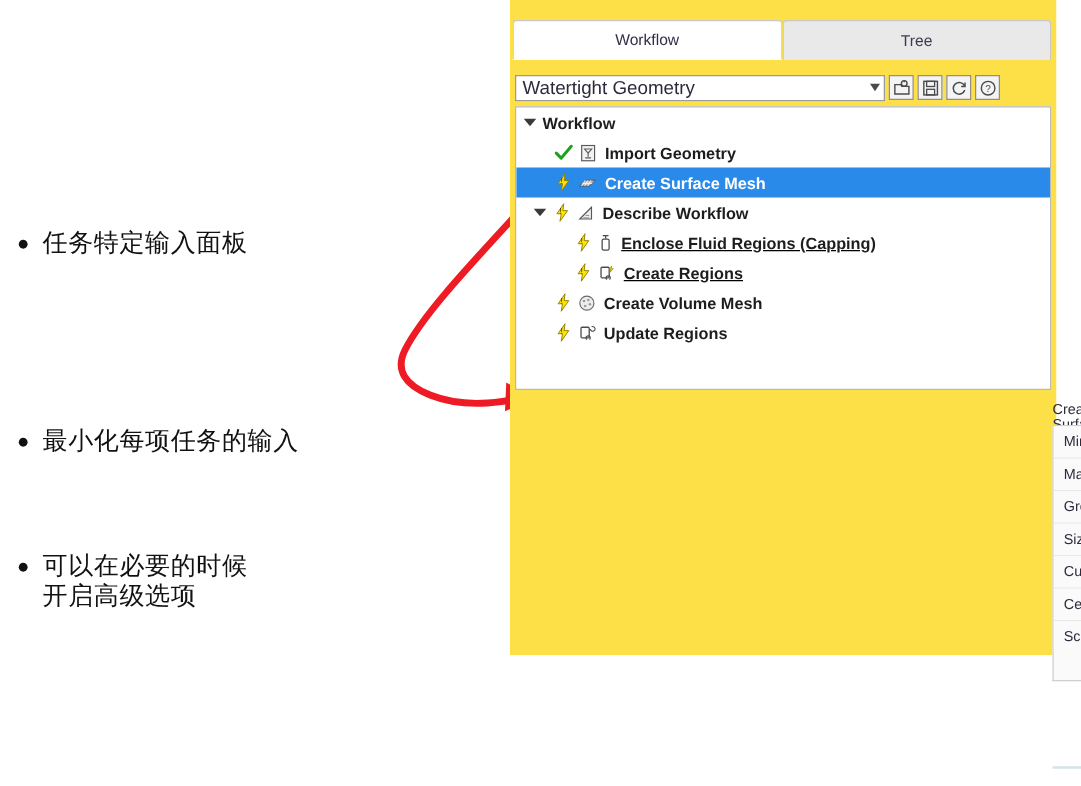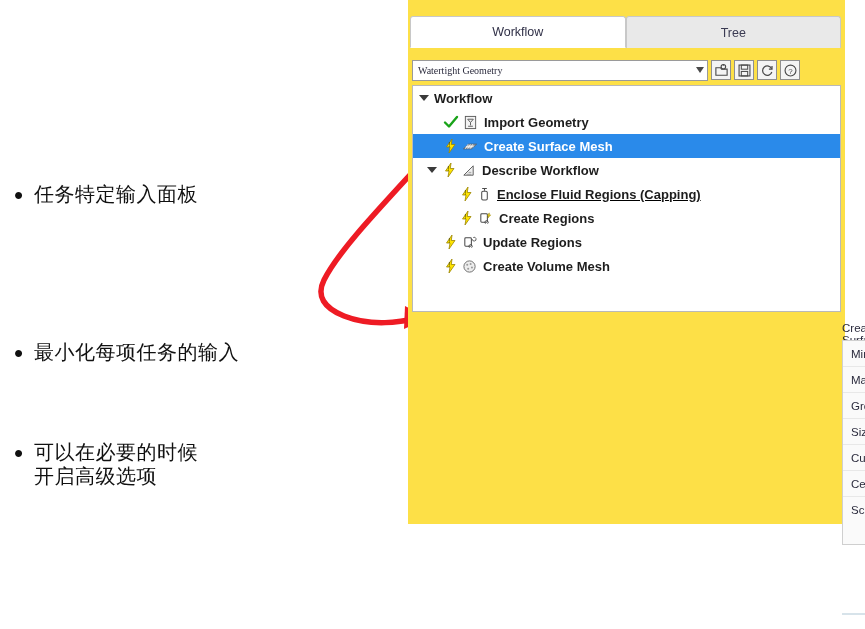--- a/index.html
+++ b/index.html
@@ -48,21 +48,21 @@
   .tab.active{background:#ffffff;border-bottom:1px solid #ffffff;color:#2f2f46;}
   .tab.inactive{background:#e9e9e9;color:#3b3b52;align-items:center;}
 
   
   #combo-row{position:absolute;left:4px;top:59px;width:429px;height:22px;display:flex;align-items:center;gap:3px;}
   #workflow-combo{
     width:296px;height:21px;box-sizing:border-box;
     border:1px solid #9a9a9a;background:#fff;
     display:flex;align-items:center;position:relative;
   }
-  #workflow-combo .val{font-size:10px;color:#2b2b3d;padding-left:5px;font-family:Liberation Serif, serif;}
+  #workflow-combo .val{font-size:15px;color:#2b2b3d;padding-left:5px;}
   .combo-arrow{
     position:absolute;right:3px;top:50%;transform:translateY(-50%);
     width:0;height:0;border-left:5px solid transparent;border-right:5px solid transparent;
     border-top:5px solid #4a4a4a;
   }
   .combo-arrow.thin{border-left-width:4px;border-right-width:4px;border-top-width:6px;}
   .tb-btn{
     width:20px;height:20px;box-sizing:border-box;
     border:1px solid #8f8f8f;background:#f4f4f4;
     display:flex;align-items:center;justify-content:center;
@@ -248,72 +248,72 @@
       </span>
       <span class="titem">
         <svg width="13" height="15" viewBox="0 0 14 16">
           <rect x="4" y="4.5" width="6" height="9.5" rx="1.4" fill="none" stroke="#4a4a4a" stroke-width="1.1"></rect>
           <path d="M7,1 L7,4 M4.5,1.6 L9.5,1.6" stroke="#4a4a4a" stroke-width="1.1"></path>
         </svg>
       </span>
       <span class="lbl">Enclose Fluid Regions (Capping)</span>
     </div>
 
-    <div class="tree-row" style="padding-left:46px;">
+    <div class="tree-row" style="padding-left:46px;text-decoration:underline;">
       <span class="zap">
         <svg width="16" height="16" viewBox="0 0 16 16">
           <path d="M9,1 L3.5,9 L7,9 L6,15 L12,6.5 L8.3,6.5 Z" fill="#ffe400" stroke="#9a8400" stroke-width="0.8"></path>
           <text x="6.3" y="9" font-size="7" font-family="Liberation Sans, sans-serif" fill="#3a3a00" text-anchor="middle">!</text>
         </svg>
       </span>
       <span class="titem">
         <svg width="15" height="15" viewBox="0 0 16 16">
           <rect x="3" y="3" width="7" height="9" rx="1" fill="none" stroke="#4a4a4a" stroke-width="1.1"></rect>
           <path d="M8,13.5 a1.8,1.8 0 1 1 2.2,0" fill="none" stroke="#4a4a4a" stroke-width="1"></path>
           <path d="M12,2 L10,5 L11.5,5 L10.5,7.5 L13.5,4.2 L12,4.2 Z" fill="#ffe400" stroke="#9a8400" stroke-width="0.6"></path>
         </svg>
       </span>
       <span class="lbl">Create Regions</span>
-    </div>
-
-    <div class="tree-row" style="padding-left:30px;">
-      <span class="zap">
-        <svg width="16" height="16" viewBox="0 0 16 16">
-          <path d="M9,1 L3.5,9 L7,9 L6,15 L12,6.5 L8.3,6.5 Z" fill="#ffe400" stroke="#9a8400" stroke-width="0.8"></path>
-          <text x="6.3" y="9" font-size="7" font-family="Liberation Sans, sans-serif" fill="#3a3a00" text-anchor="middle">!</text>
-        </svg>
-      </span>
-      <span class="titem">
-        <svg width="15" height="15" viewBox="0 0 16 16">
-          <rect x="3" y="3" width="7" height="9" rx="1" fill="none" stroke="#4a4a4a" stroke-width="1.1"></rect>
-          <path d="M8,13.5 a1.8,1.8 0 1 1 2.2,0" fill="none" stroke="#4a4a4a" stroke-width="1"></path>
-          <path d="M11,4.5 a2,2 0 1 0 1,-1.8" fill="none" stroke="#4a4a4a" stroke-width="0.9"></path>
-        </svg>
-      </span>
-      <span class="lbl">Update Regions</span>
     </div>
 
     <div class="tree-row" style="padding-left:30px;">
       <span class="zap">
         <svg width="16" height="16" viewBox="0 0 16 16">
           <path d="M9,1 L3.5,9 L7,9 L6,15 L12,6.5 L8.3,6.5 Z" fill="#ffe400" stroke="#9a8400" stroke-width="0.8"></path>
           <text x="6.3" y="9" font-size="7" font-family="Liberation Sans, sans-serif" fill="#3a3a00" text-anchor="middle">!</text>
         </svg>
       </span>
       <span class="titem">
         <svg width="15" height="15" viewBox="0 0 16 16">
           <circle cx="8" cy="8" r="6" fill="#ededed" stroke="#6a6a6a" stroke-width="1"></circle>
           <circle cx="5.6" cy="6.2" r="1.1" fill="#9a9a9a"></circle>
           <circle cx="9.2" cy="5.4" r="1.1" fill="#9a9a9a"></circle>
           <circle cx="10.6" cy="9" r="1.1" fill="#9a9a9a"></circle>
           <circle cx="6.6" cy="10.4" r="1.1" fill="#9a9a9a"></circle>
         </svg>
       </span>
       <span class="lbl">Create Volume Mesh</span>
     </div>
+
+    <div class="tree-row" style="padding-left:30px;">
+      <span class="zap">
+        <svg width="16" height="16" viewBox="0 0 16 16">
+          <path d="M9,1 L3.5,9 L7,9 L6,15 L12,6.5 L8.3,6.5 Z" fill="#ffe400" stroke="#9a8400" stroke-width="0.8"></path>
+          <text x="6.3" y="9" font-size="7" font-family="Liberation Sans, sans-serif" fill="#3a3a00" text-anchor="middle">!</text>
+        </svg>
+      </span>
+      <span class="titem">
+        <svg width="15" height="15" viewBox="0 0 16 16">
+          <rect x="3" y="3" width="7" height="9" rx="1" fill="none" stroke="#4a4a4a" stroke-width="1.1"></rect>
+          <path d="M8,13.5 a1.8,1.8 0 1 1 2.2,0" fill="none" stroke="#4a4a4a" stroke-width="1"></path>
+          <path d="M11,4.5 a2,2 0 1 0 1,-1.8" fill="none" stroke="#4a4a4a" stroke-width="0.9"></path>
+        </svg>
+      </span>
+      <span class="lbl">Update Regions</span>
+    </div>
   </div>
 
   <div id="prop-title">Create Surface Mesh</div>
 
   <div id="prop-table">
 
     <div class="prop-row">
       <div class="prop-label">Minimum Size</div>
 
     </div>

